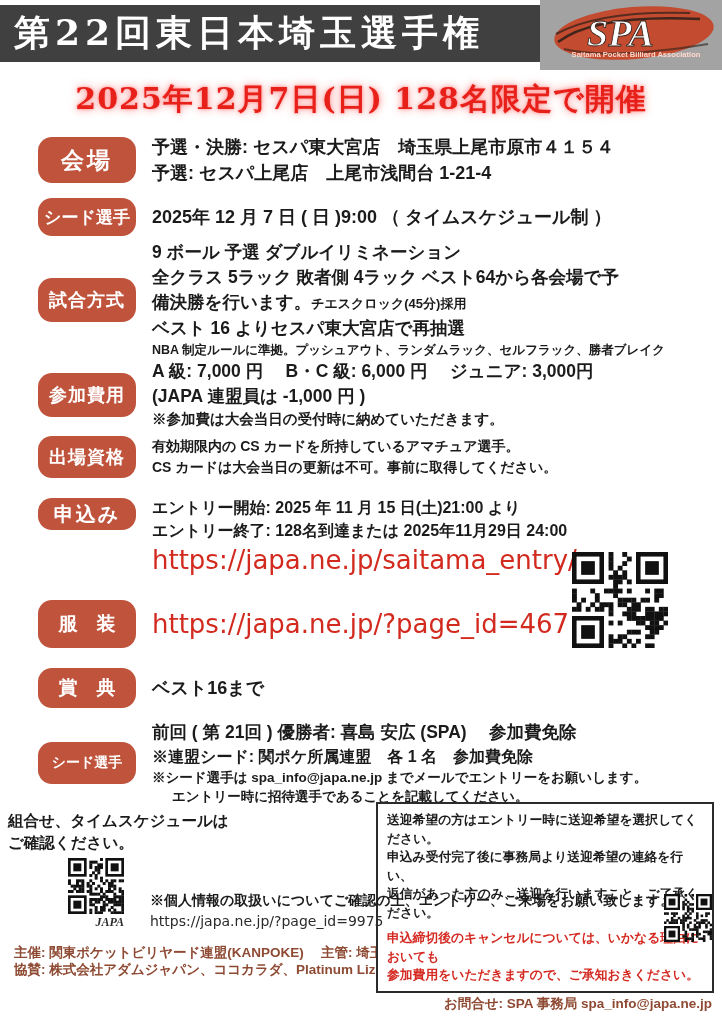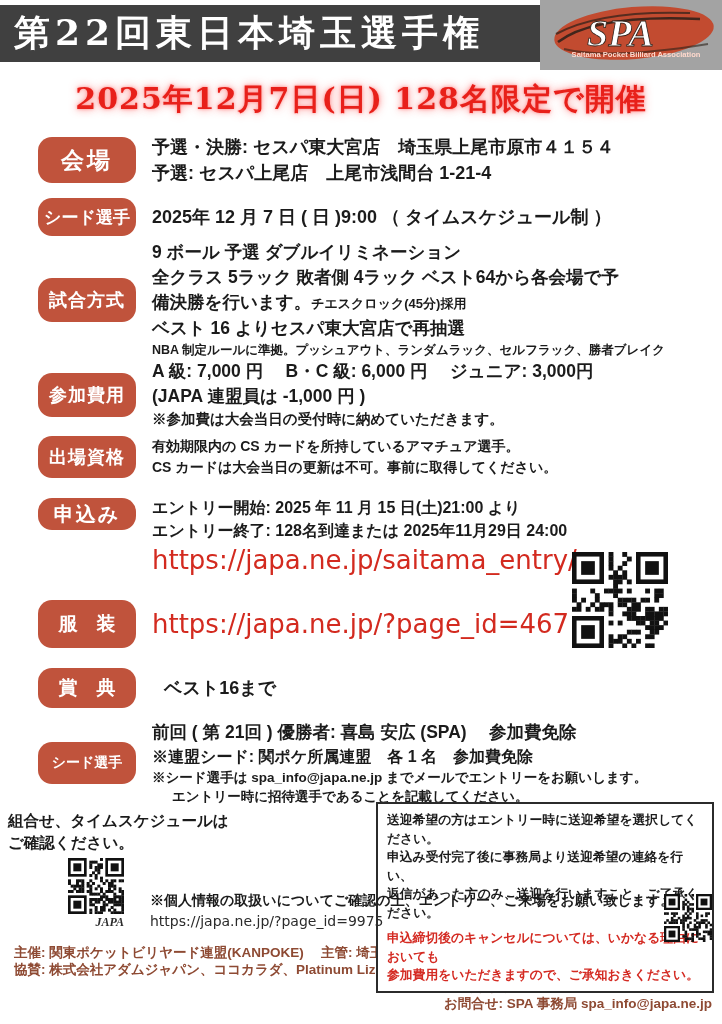--- a/index.html
+++ b/index.html
@@ -45,21 +45,21 @@
   .indent{padding-left:20px;}
   
   .r-venue{margin-bottom:12px;}
   .r-datetime{margin-bottom:4px;}
   .r-format{margin-bottom:0;}
   .r-fee{margin-bottom:6px;}
   .r-elig{margin-bottom:18px;}
   .r-entry{margin-bottom:22px;align-items:flex-start;}
   .r-entry .tag{margin-top:2px;}
   .r-dress{margin-bottom:20px;}
-  .r-prize{margin-bottom:12px;gap:12px;}
+  .r-prize{margin-bottom:12px;}
   
   .qr{line-height:0;}
   .qr-entry{position:absolute;left:572px;top:552px;}
   
   .bottom{position:relative;height:132px;margin-top:0;}
   .schedule{position:absolute;left:8px;top:4px;}
   .schedule .ln{font-size:15.5px;line-height:22px;}
   .qr-japa{position:absolute;left:68px;top:52px;text-align:right;}
   .qr-caption{display:block;font-family:"Liberation Serif",serif;font-style:italic;
               font-size:12px;font-weight:bold;color:#2c2c2c;line-height:14px;margin-top:1px;}

